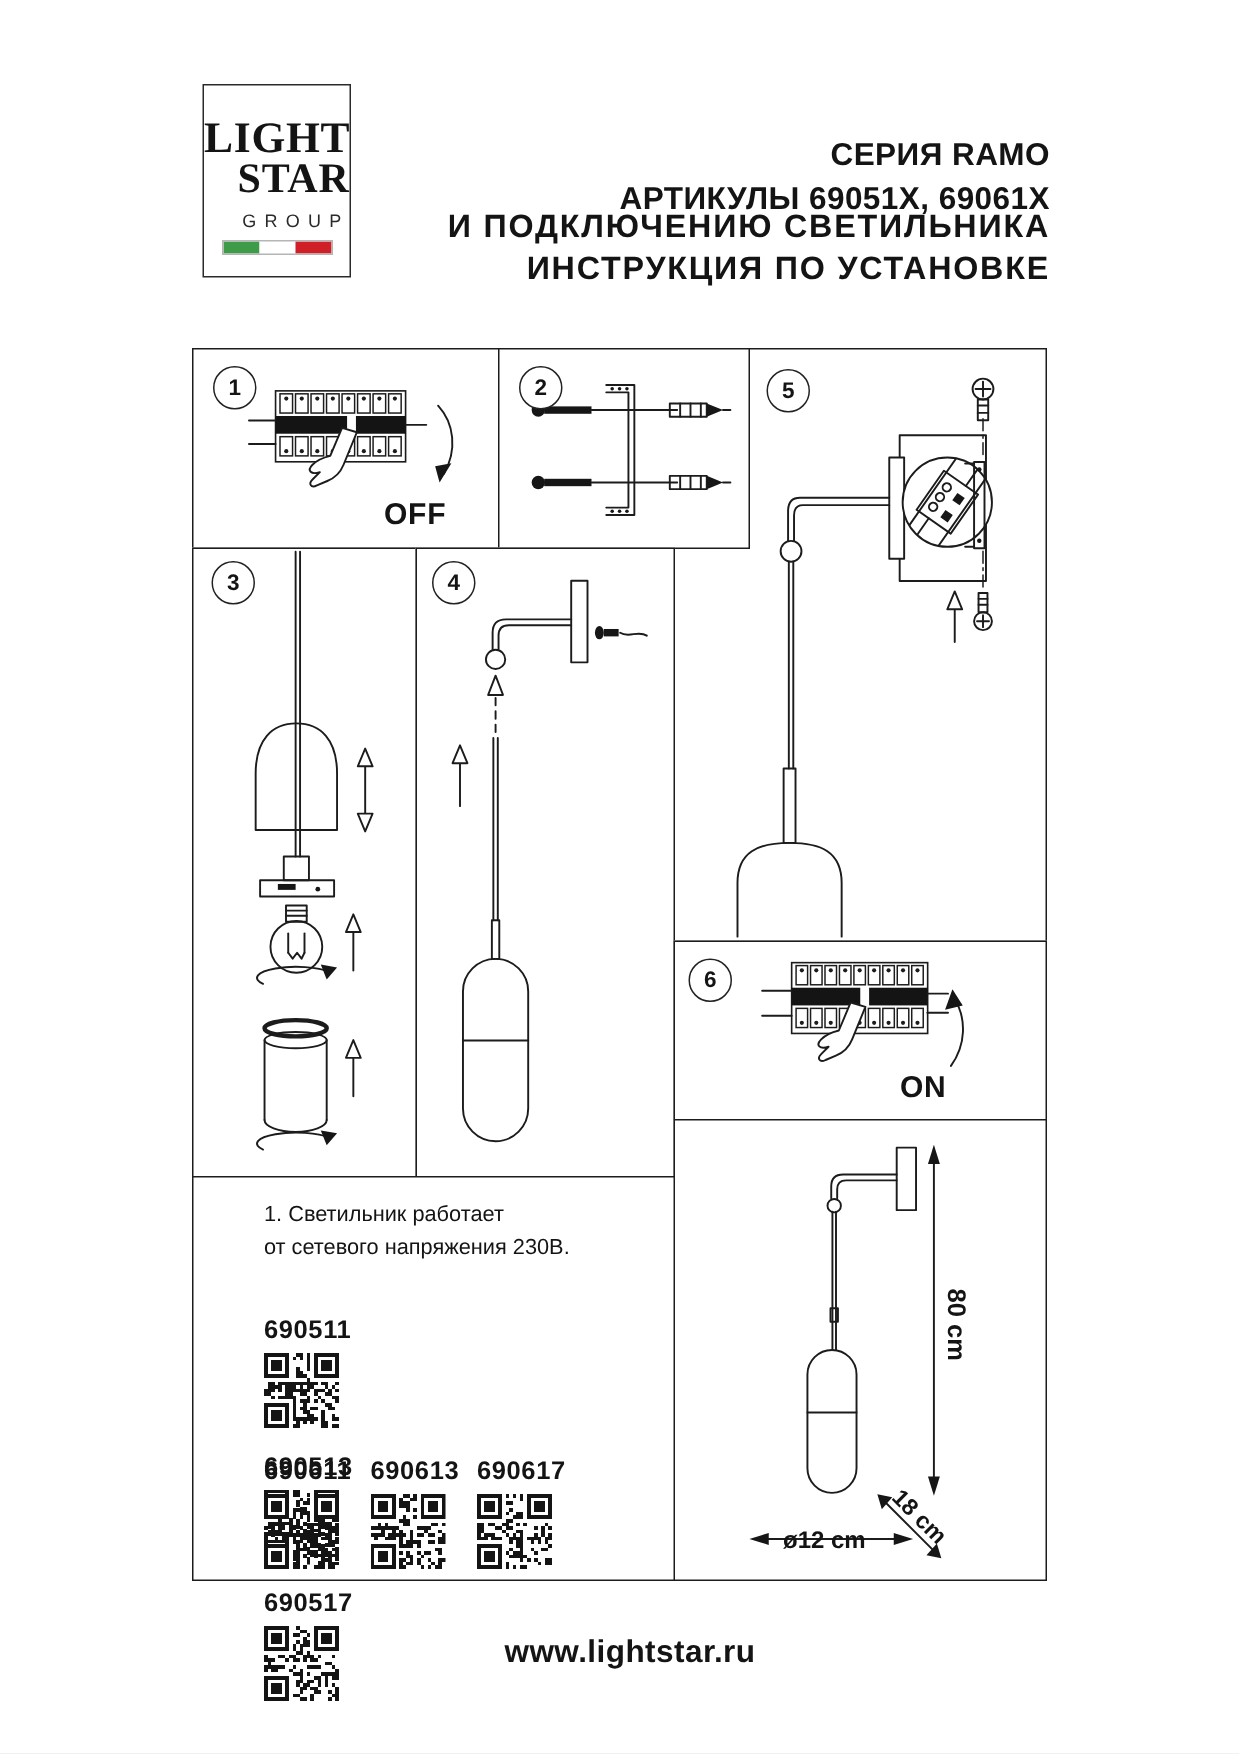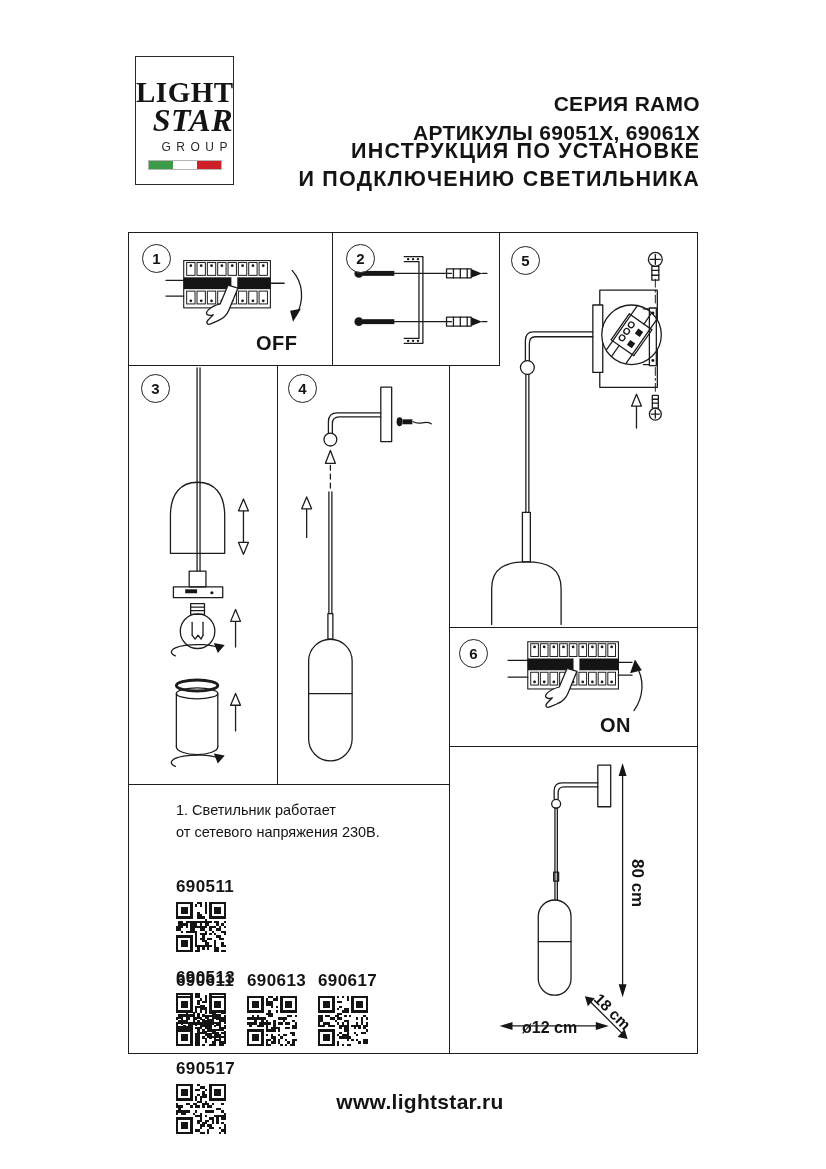--- a/index.html
+++ b/index.html
@@ -8,21 +8,21 @@
     background:#ffffff; font-family:"Liberation Sans", sans-serif; color:#141414;
     overflow:hidden;
   }
   
   .logo {
     position:absolute; left:135px; top:56px; width:99px; height:129px;
     border:1.5px solid #2a2a2a; box-sizing:border-box; text-align:right;
     font-family:"Liberation Serif", serif;
   }
   .logo-light { margin-top:22px; font-size:29px; line-height:26px; font-weight:700; letter-spacing:0.5px; }
-  .logo-star  { font-size:32px; line-height:30px; font-weight:700; letter-spacing:0.5px;font-style:italic; }
+  .logo-star  { font-size:28px; line-height:30px; font-weight:700; letter-spacing:0.5px; }
   .logo-group { font-family:"Liberation Sans",sans-serif; font-size:12px; letter-spacing:5.5px;
                 margin-top:5px; padding-left:5px; color:#2a2a2a; font-weight:400; }
   .logo-flag  { width:72px; height:8px; margin:7px auto 0; display:flex; outline:1px solid #b5b5b5; }
   .logo-flag span { flex:1; height:100%; }
   .title-series {
     position:absolute; right:126px; top:52px; text-align:right;
     font-size:21px; line-height:29px; font-weight:700; letter-spacing:0.3px;margin-top:37px;
   }
   .title-instr {
     position:absolute; right:126px; top:137px; text-align:right;
@@ -83,22 +83,22 @@
       <span id="flag-w" style="background: rgb(255, 255, 255);"></span>
       <span id="flag-r" style="background: rgb(206, 32, 38);"></span>
     </div>
   </div>
 
   <div class="title-series">
     <div>СЕРИЯ RAMO</div>
     <div>АРТИКУЛЫ 69051X, 69061X</div>
   </div>
   <div class="title-instr">
+    <div>И ПОДКЛЮЧЕНИЮ СВЕТИЛЬНИКА</div>
     <div>ИНСТРУКЦИЯ ПО УСТАНОВКЕ</div>
-    <div>И ПОДКЛЮЧЕНИЮ СВЕТИЛЬНИКА</div>
   </div>
 
   <div class="panel" id="p5">
     <svg class="draw" viewBox="0 0 249 396">
       <defs>
           <clipPath id="mclip">
             <circle cx="183" cy="102" r="30"></circle>
           </clipPath>
         </defs>
 

